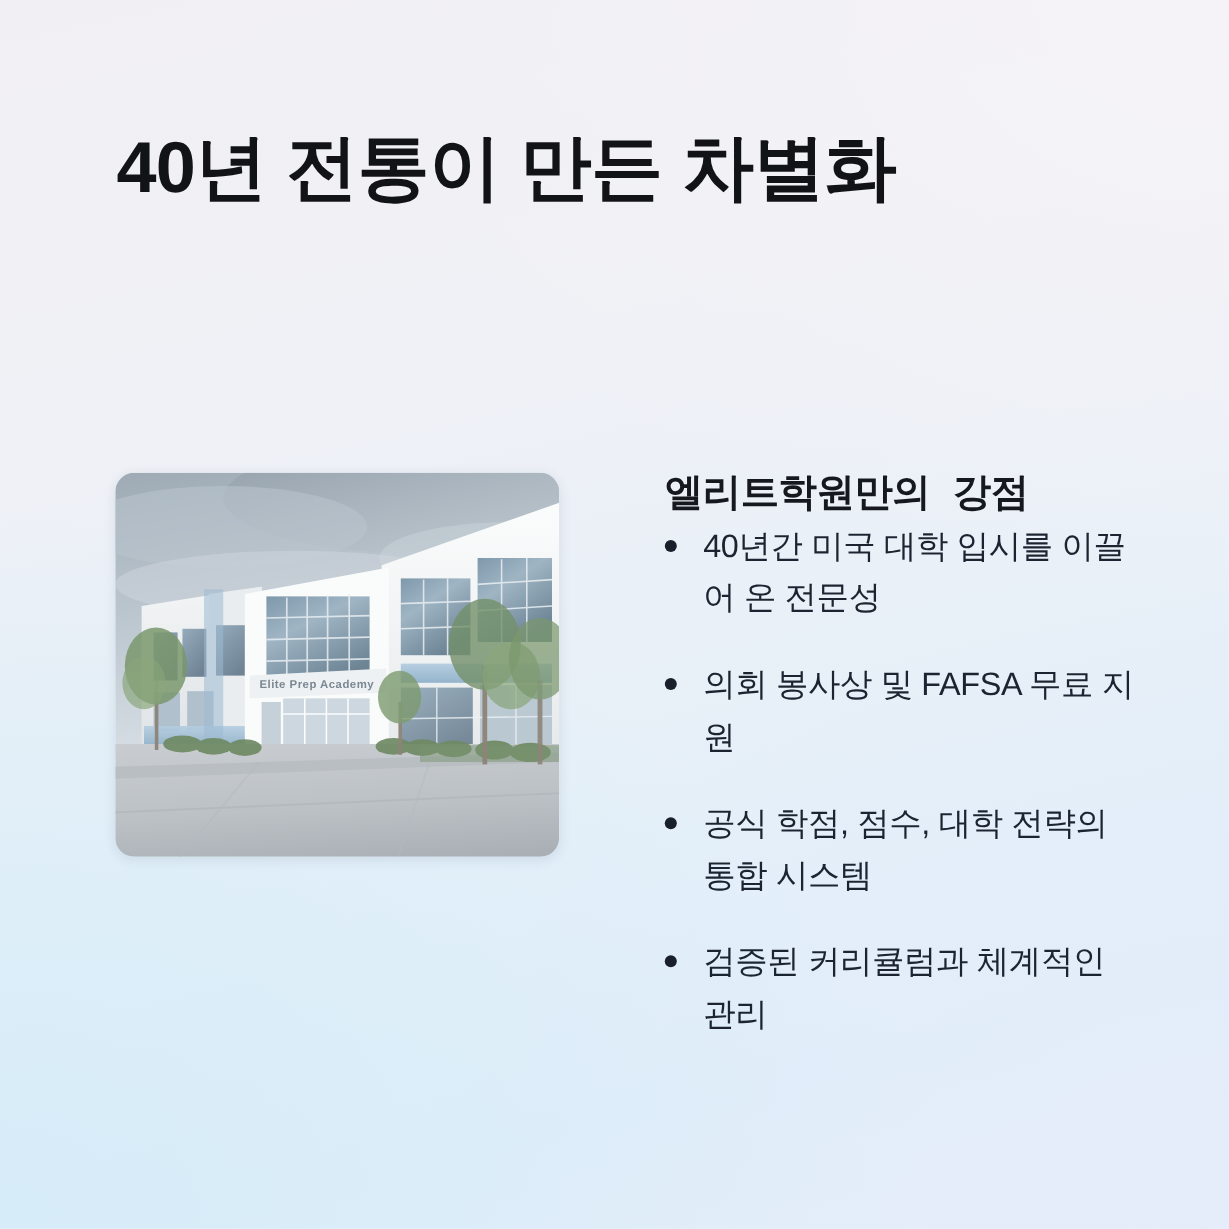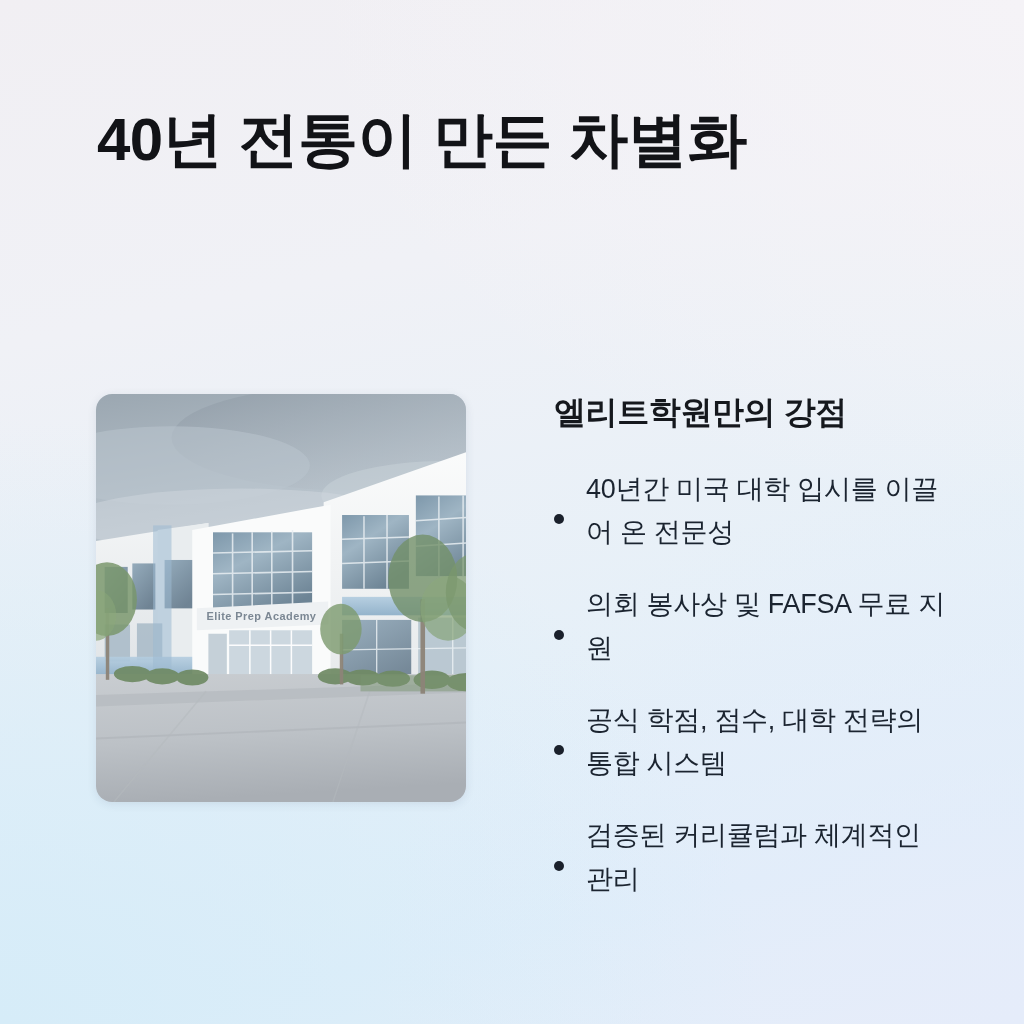--- a/index.html
+++ b/index.html
@@ -44,49 +44,49 @@
     color:#121317;
     white-space:normal;
   }
 
   
   .photo-card {
     position:absolute;
     left:96px;
     top:394px;
     width:370px;
-    height:408px;
+    height:320px;
     border-radius:16px;
     overflow:hidden;
     box-shadow:0 2px 10px rgba(40,60,90,.10);
   }
   .photo-card svg { display:block; width:100%; height:100%; }
 
   
   .panel {
     position:absolute;
     left:554px;
     top:392px;
     width:392px;
   }
   .panel-title {
     font-size:32px;
     font-weight:800;
     color:#15181d;
     letter-spacing:-0.4px;
     line-height:1.3;
-    margin-bottom:34px;
+    font-family:Liberation Mono, monospace;
   }
 
   .bullets { list-style:none; }
 
   .bullet {
     position:relative;
     display:flex;
-    align-items:center;
+    align-items:flex-start;
     margin-bottom:28px;
   }
   .bullet:last-child { margin-bottom:16px; }
 
   .bullet-dot {
     flex:0 0 auto;
     width:10px;
     height:10px;
     border-radius:50%;
     background:#1a202b;

